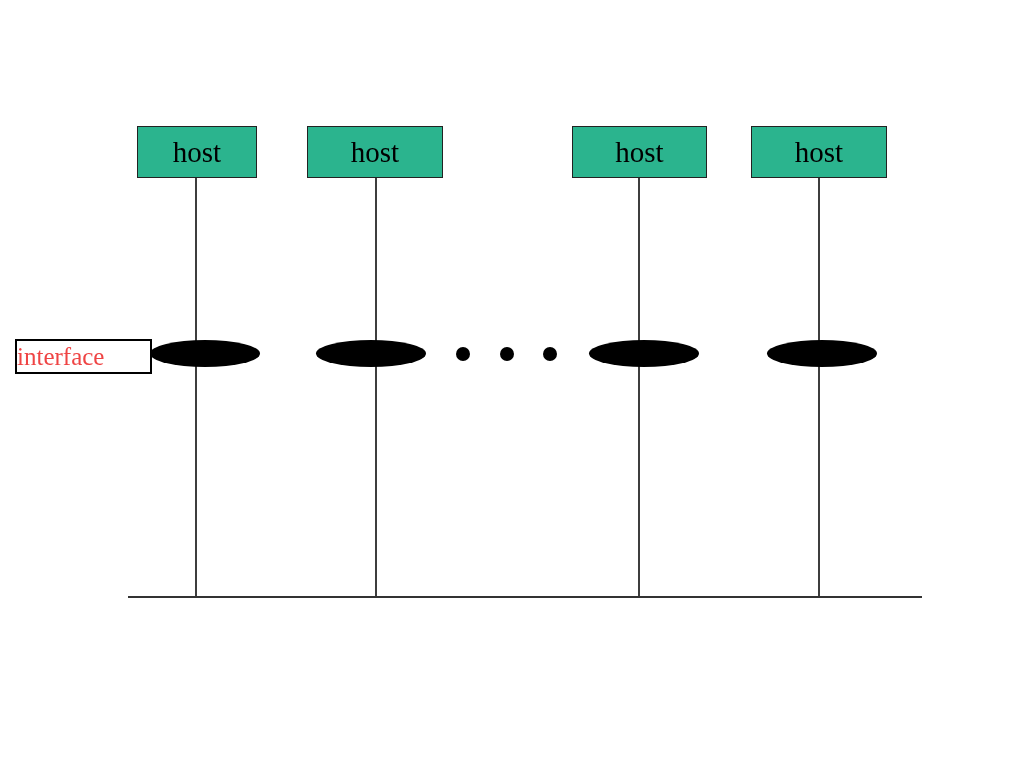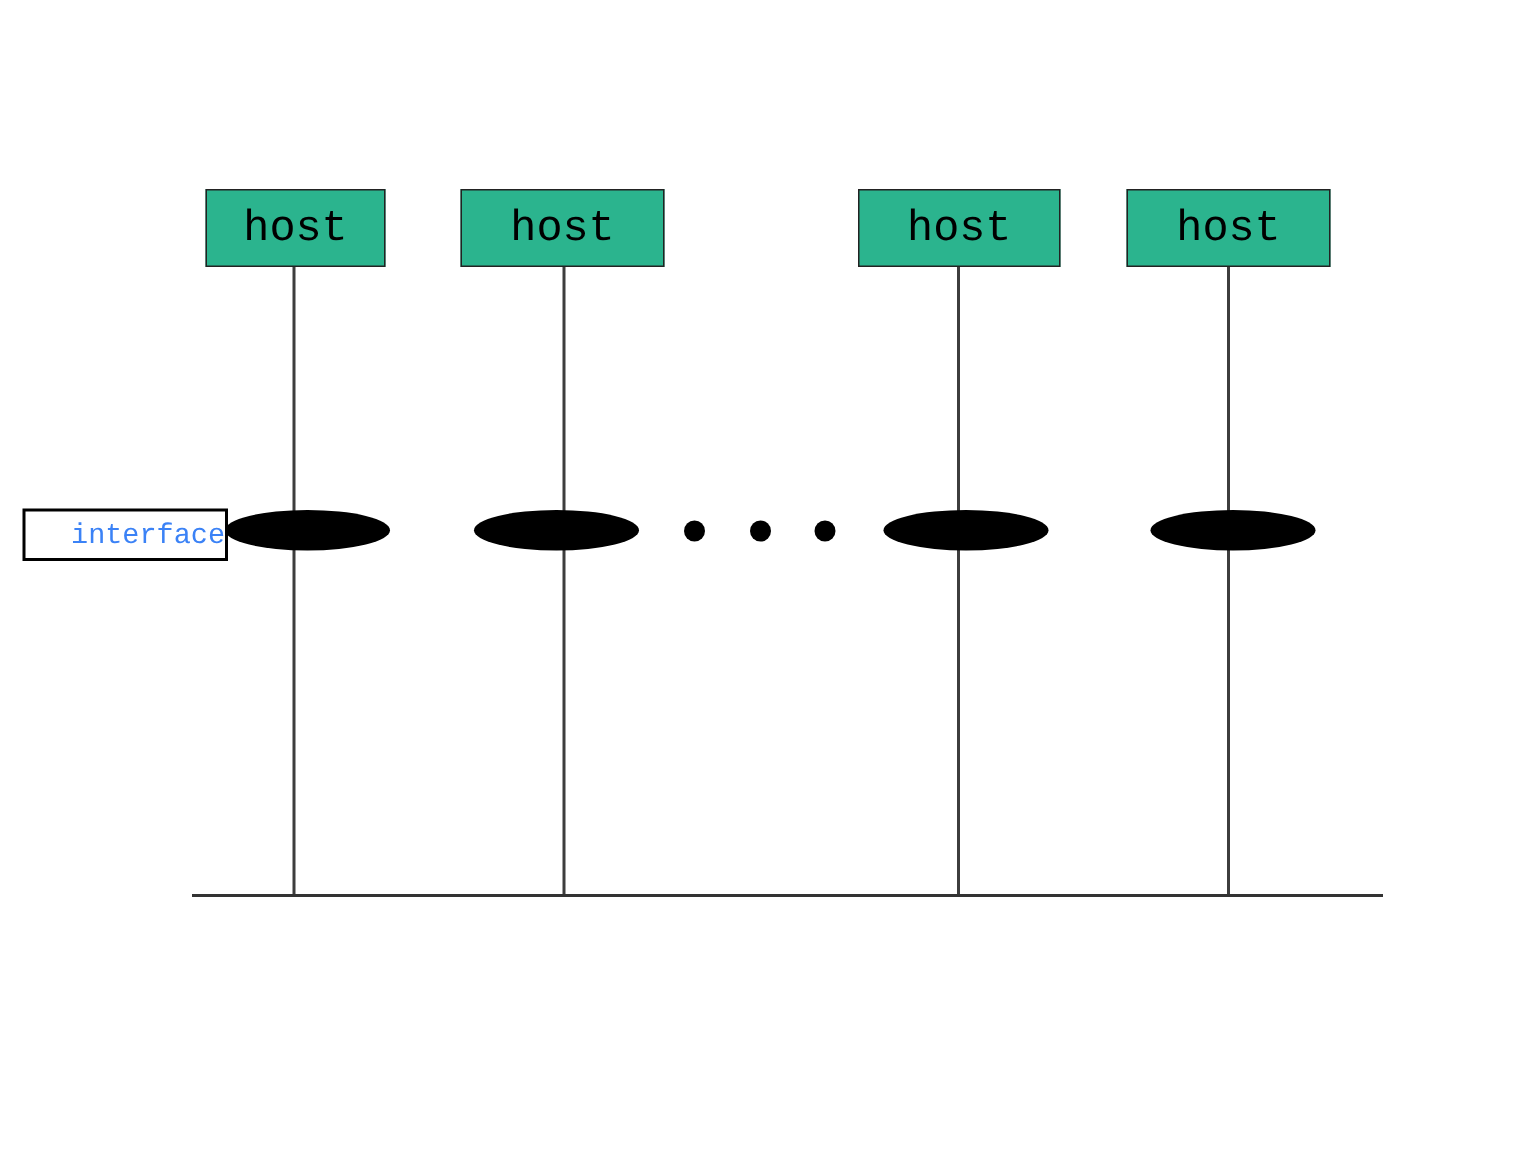--- a/index.html
+++ b/index.html
@@ -6,21 +6,21 @@
     margin: 0;
     padding: 0;
     background: #ffffff;
   }
   #slide {
     position: relative;
     width: 1024px;
     height: 768px;
     background: #ffffff;
     overflow: hidden;
-    font-family: Liberation Mono, monospace;
+    font-family: Liberation Serif, serif;
     color: #000000;
   }
   .host-box {
     position: absolute;
     top: 126px;
     height: 52px;
     background: #2bb48e;
     border: 1px solid #222222;
     box-sizing: border-box;
     display: flex;
@@ -60,23 +60,23 @@
   #ellipse-2 { left: 316px; top: 340px; }
   #ellipse-3 { left: 589px; top: 340px; }
   #ellipse-4 { left: 767px; top: 340px; }
 
   .label-box {
     position: absolute;
     background: #ffffff;
     box-sizing: border-box;
     display: flex;
     align-items: center;
-    justify-content: flex-end;
-    font-size: 19px;
-    color: #3b82f6;
+    justify-content: flex-start;
+    font-size: 25px;
+    color: #ef4444;
   }
   #interface-box {
     left: 15px;
     top: 339px;
     width: 137px;
     height: 35px;
     border: 2px solid #000000;
     z-index: 4;
   }
   #bus-label-box {

